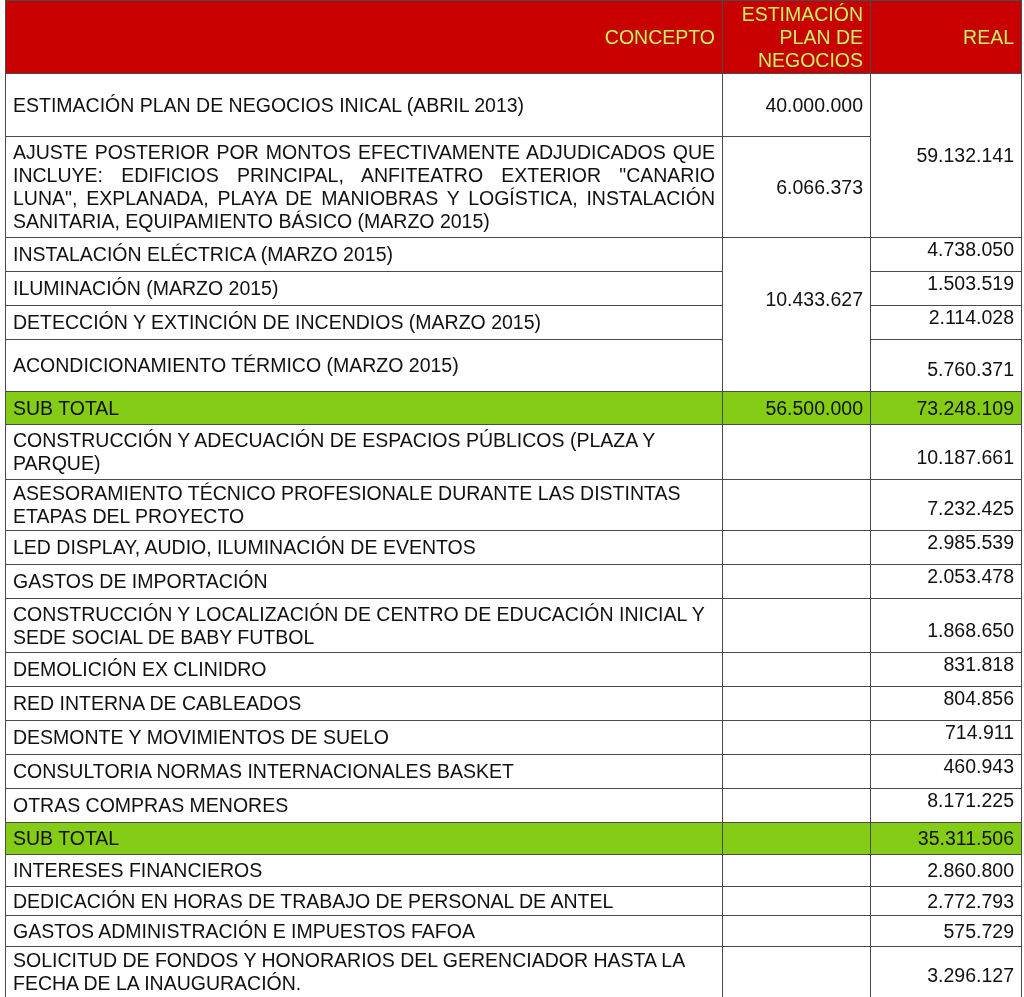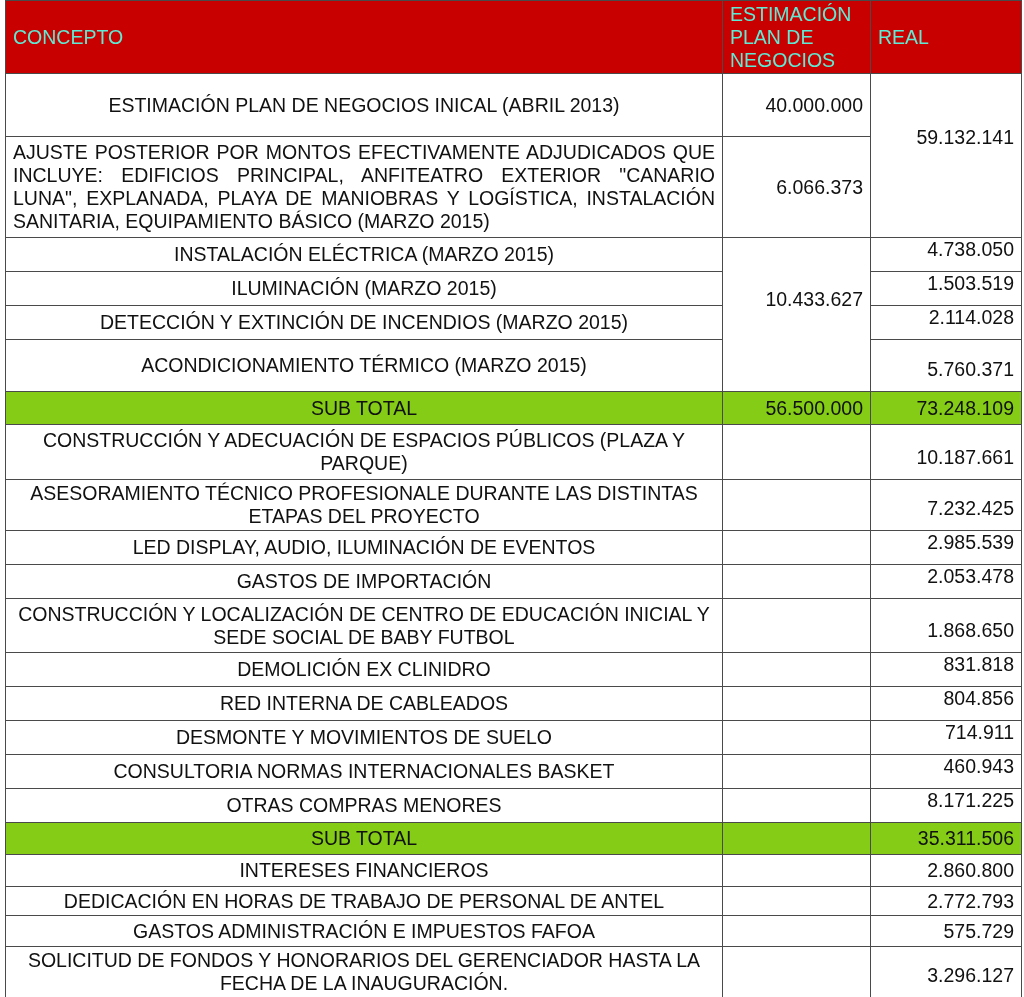--- a/index.html
+++ b/index.html
@@ -9,25 +9,25 @@
     width: 1016px; border-collapse: collapse; table-layout: fixed;
     font-size: 19.5px; line-height: 23px;
   }
   table.budget col.c1 { width: 717px; }
   table.budget col.c2 { width: 148px; }
   table.budget col.c3 { width: 151px; }
   table.budget td, table.budget th {
     border: 1.5px solid #4a4a4a; padding: 0 7px; vertical-align: middle;
   }
   thead th {
-    background: #c80000; color: #5eead4; font-weight: normal; text-align: left;
+    background: #c80000; color: #bef264; font-weight: normal; text-align: right;
     height: 72px; padding: 0 6px; border-color: #8a1010;
     font-size: 19.5px; line-height: 23px;
   }
-  td.concept { text-align: center; }
+  td.concept { text-align: left; }
   td.concept.justify { text-align: justify; text-align-last: left; }
   td.num { text-align: right; }
   td.num.bottom { vertical-align: bottom; padding-bottom: 10px; }
   td.num.center { vertical-align: middle; }
   tr.subtotal td { background: #84cc16; }
   tr.total td { background: #dcdcdc; font-weight: bold; margin-left: 8px; }
 </style>
 </head>
 <body>
 
@@ -42,21 +42,21 @@
       <th>CONCEPTO</th>
       <th>ESTIMACIÓN PLAN DE NEGOCIOS</th>
       <th>REAL</th>
     </tr>
   </thead>
   <tbody>
 
     <tr style="height:63px">
       <td class="concept">ESTIMACIÓN PLAN DE NEGOCIOS INICAL (ABRIL 2013)</td>
       <td class="num center">40.000.000</td>
-      <td class="num center" rowspan="2" style="vertical-align:top;padding-top:52px;text-align:right;">59.132.141</td>
+      <td class="num center" rowspan="2" style="vertical-align:top;padding-top:70px;text-align:right;">59.132.141</td>
     </tr>
     <tr style="height:101px">
       <td class="concept justify">AJUSTE POSTERIOR POR MONTOS EFECTIVAMENTE ADJUDICADOS QUE INCLUYE: EDIFICIOS PRINCIPAL, ANFITEATRO EXTERIOR "CANARIO LUNA", EXPLANADA, PLAYA DE MANIOBRAS Y LOGÍSTICA, INSTALACIÓN SANITARIA, EQUIPAMIENTO BÁSICO (MARZO 2015)</td>
       <td class="num center">6.066.373</td>
     </tr>
 
     <tr style="height:32px">
       <td class="concept">INSTALACIÓN ELÉCTRICA (MARZO 2015)</td>
       <td class="num center" rowspan="4" style="vertical-align:top;padding-top:50px;">10.433.627</td>
       <td class="num bottom">4.738.050</td>

